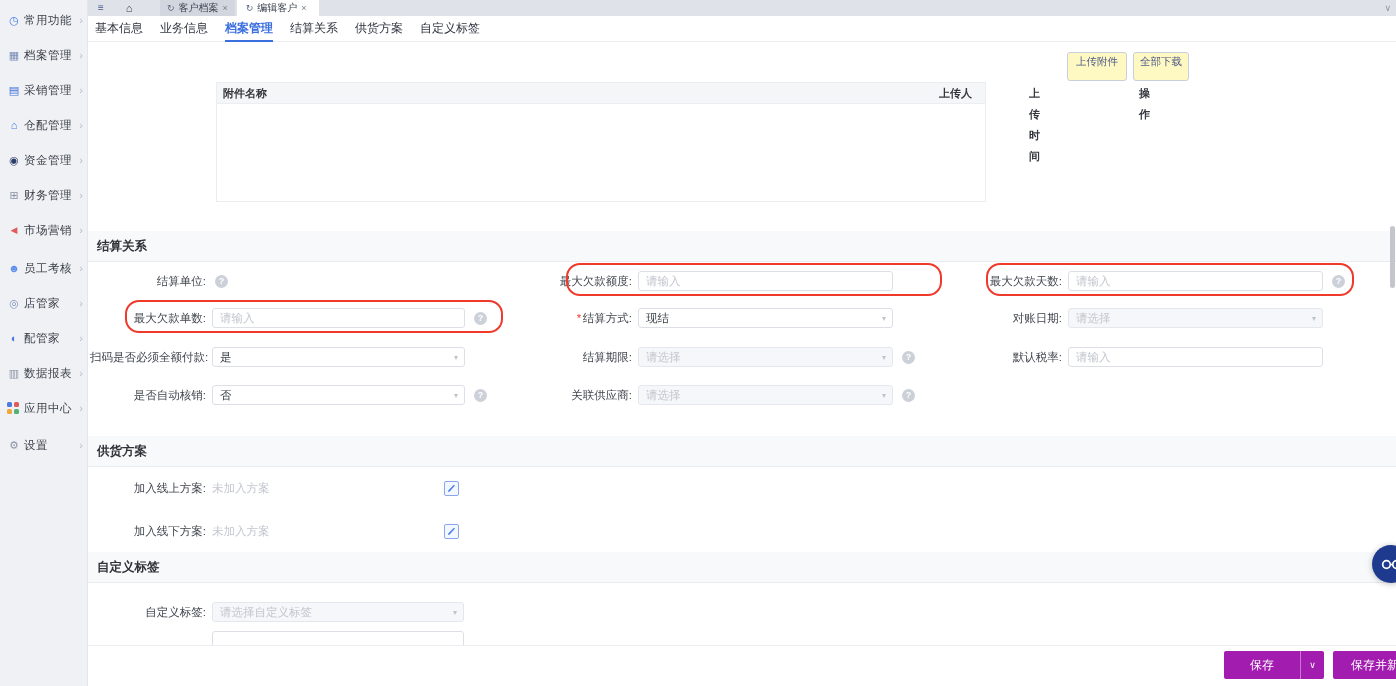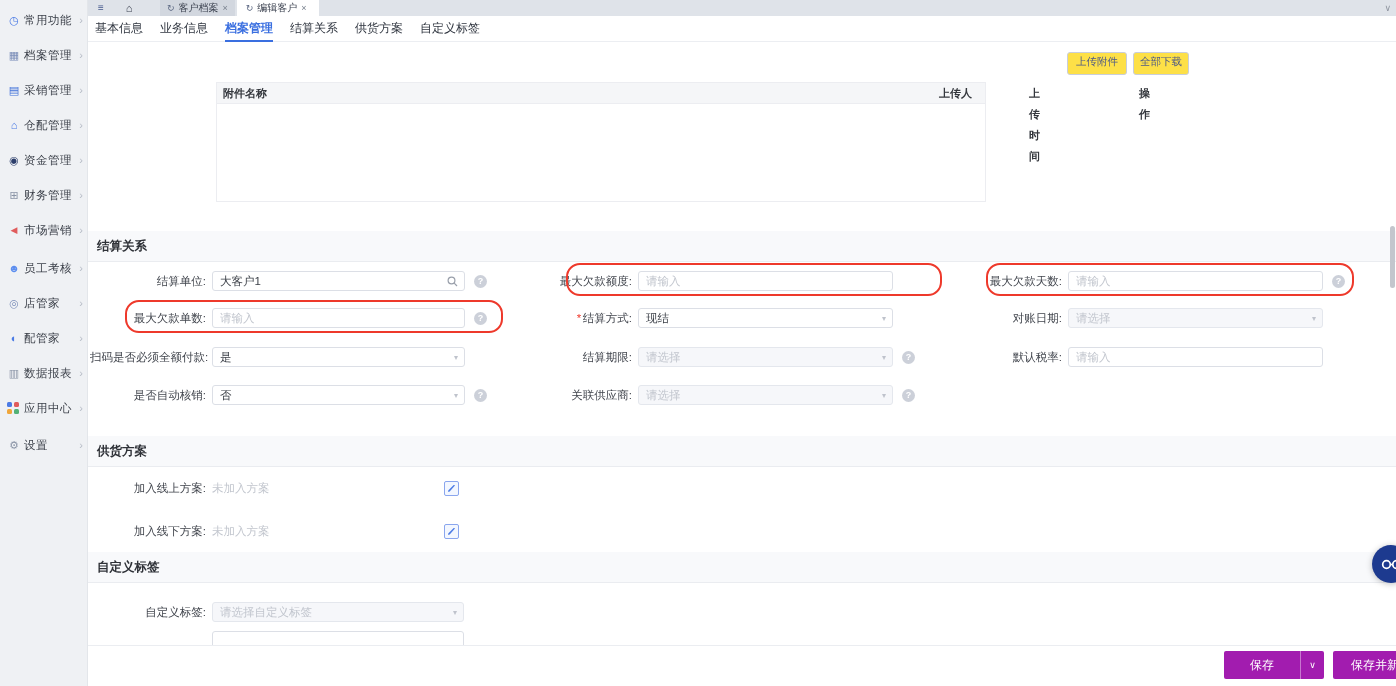--- a/index.html
+++ b/index.html
@@ -22,21 +22,21 @@
   .tb-tab .rf{font-size:9px;color:#5f6b85;}
   .tb-tab .cl{font-size:9px;color:#7a828f;}
   .tb-tab.inactive{background:#d2d7df;margin-left:16px;}
   .tb-tab.active{background:#ffffff;margin-left:2px;padding:0 12px 0 9px;}
   .tb-caret{position:absolute;right:5px;top:0;line-height:16px;font-size:9px;color:#8d939e;cursor:pointer;}
   
   .subtabs{position:absolute;left:88px;top:16px;width:1308px;height:26px;background:#fff;border-bottom:1px solid #eceef2;display:flex;gap:17px;padding-left:7px;}
   .st-item{font-size:12px;line-height:24px;height:26px;color:#303640;cursor:pointer;white-space:nowrap;}
   .st-item.active{color:#3a6fe0;font-weight:700;border-bottom:2px solid #3a6fe0;}
   
-  .btn-outline{position:absolute;height:23px;line-height:17px;font-size:10.5px;color:#4e5a87;background:#fde047;
+  .btn-outline{position:absolute;height:29px;line-height:17px;font-size:10.5px;color:#4e5a87;background:#fef9c3;
                border:1px solid #c9cedb;border-radius:3px;text-align:center;cursor:pointer;}
   
   .atable{position:absolute;left:216px;top:82px;width:770px;height:120px;border:1px solid #ecedf1;background:#fff;}
   .thead{position:relative;height:21px;background:#f5f6f8;border-bottom:1px solid #ecedf1;}
   .thead span{position:absolute;top:0;line-height:21px;font-size:11px;font-weight:700;color:#34373d;}
   .tbody{position:relative;height:97px;}
   .empty{position:absolute;left:0;top:8px;width:100%;text-align:center;}
   .empty .txt{font-size:11px;color:#c8ccd4;margin-top:4px;}
   
   .section-bar{position:absolute;left:88px;width:1308px;height:31px;background:#f8f9fb;border-bottom:1px solid #eaecf0;
@@ -186,27 +186,20 @@
       <span style="left:922px">操作</span>
     </div>
   </div>
 
   <div class="section-bar" style="top:231px">
     <span>结算关系</span>
   </div>
 
   <div class="field" style="left:90px;top:271px">
     <span class="flabel" style="width:116px">结算单位:</span>
-    <div class="ctrl" style="width:253px">
-      <span class="fval">大客户1</span>
-      <svg class="icon-search" width="11" height="11" viewBox="0 0 11 11">
-        <circle cx="4.5" cy="4.5" r="3.4" fill="none" stroke="#9aa0ab" stroke-width="1.2"></circle>
-        <path d="M7.2 7.2 L10 10" stroke="#9aa0ab" stroke-width="1.2"></path>
-      </svg>
-    </div>
     <span class="help">?</span>
   </div>
 
   <div class="field" style="left:90px;top:308px">
     <span class="flabel" style="width:116px">最大欠款单数:</span>
     <div class="ctrl noicon" style="width:253px">
       <span class="fval ph">请输入</span>
     </div>
     <span class="help">?</span>
   </div>

